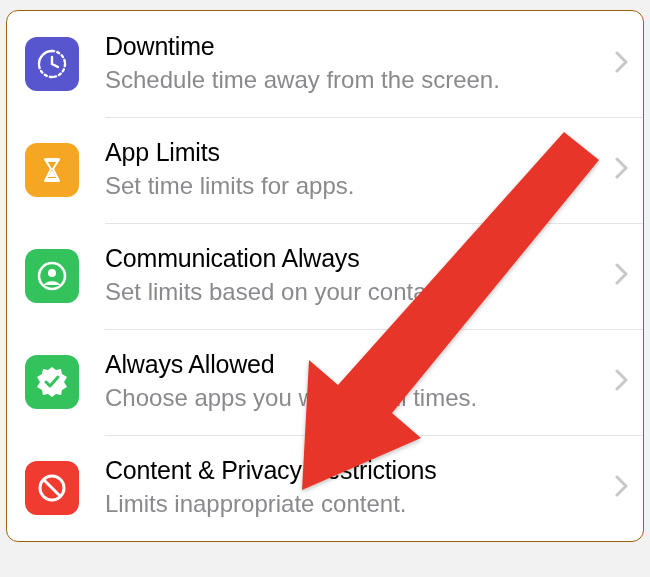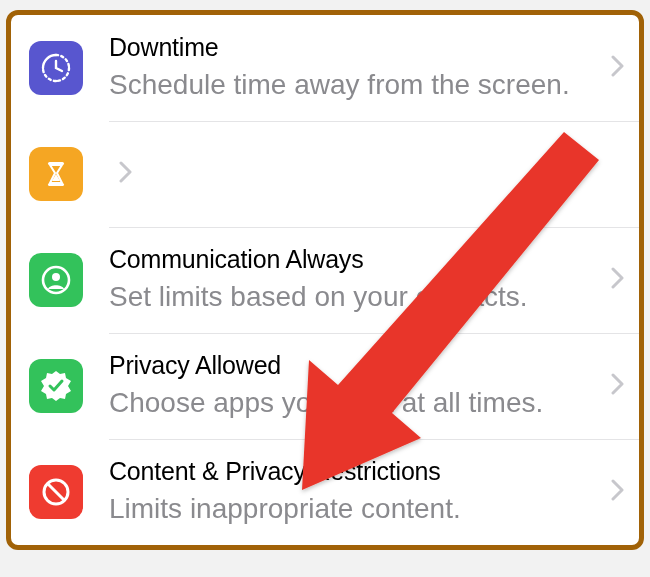--- a/index.html
+++ b/index.html
@@ -11,21 +11,21 @@
       overflow: hidden;
       position: relative;
     }
     .page {
       padding: 10px 6px 0 6px;
     }
     .group {
       background: #ffffff;
       border-radius: 12px;
       overflow: hidden;
-      border: 5px solid #a16207;
+      border: 1px solid #a16207;
     }
     .row {
       display: flex;
       align-items: center;
       padding: 14px 14px 14px 18px;
       position: relative;
       min-height: 106px;
     }
     .row + .row::before {
       content: "";
@@ -54,21 +54,21 @@
       min-width: 0;
     }
     .title {
       font-size: 25px;
       color: #000;
       font-weight: 400;
       letter-spacing: -0.2px;
       line-height: 1.25;
     }
     .subtitle {
-      font-size: 28px;
+      font-size: 24px;
       color: #8a8a8e;
       font-weight: 400;
       line-height: 1.35;
       margin-top: 2px;
     }
     .chev {
       flex: 0 0 auto;
       margin-left: 10px;
       color: #c7c7cc;
     }
@@ -118,20 +118,24 @@
       <div class="icon-wrap bg-applimits">
         <svg width="34" height="34" viewBox="0 0 34 34">
           <g fill="#ffffff">
             <rect x="9" y="5" width="16" height="3" rx="1.5"></rect>
             <rect x="9" y="26" width="16" height="3" rx="1.5"></rect>
             <path d="M11 8 L23 8 L18 16 L23 26 L11 26 L16 16 Z" fill="none" stroke="#ffffff" stroke-width="2" stroke-linejoin="round"></path>
             <path d="M13 24 L21 24 L17 17 Z"></path>
           </g>
         </svg>
       </div>
+      <div class="text-col">
+        <span class="title">App Limits</span>
+        <span class="subtitle">Set time limits for apps.</span>
+      </div>
       <span class="chev">
         <svg width="14" height="22" viewBox="0 0 14 22">
             <path d="M2 2 L11 11 L2 20" fill="none" stroke="currentColor" stroke-width="3" stroke-linecap="round" stroke-linejoin="round"></path>
           </svg>
       </span>
     </div>
 
     <div class="row">
       <div class="icon-wrap bg-comm">
         <svg width="34" height="34" viewBox="0 0 34 34">
@@ -152,21 +156,21 @@
     </div>
 
     <div class="row">
       <div class="icon-wrap bg-always">
         <svg width="36" height="36" viewBox="0 0 36 36">
           <path d="M18 3 L22 6 L27 5 L28 10 L33 13 L30 18 L33 23 L28 26 L27 31 L22 30 L18 33 L14 30 L9 31 L8 26 L3 23 L6 18 L3 13 L8 10 L9 5 L14 6 Z" fill="#ffffff"></path>
           <path d="M12 18 L16 22 L24 13" fill="none" stroke="#33c25b" stroke-width="3" stroke-linecap="round" stroke-linejoin="round"></path>
         </svg>
       </div>
       <div class="text-col">
-        <span class="title">Privacy Allowed</span>
+        <span class="title">Always Allowed</span>
         <span class="subtitle">Choose apps you want at all times.</span>
       </div>
       <span class="chev">
         <svg width="14" height="22" viewBox="0 0 14 22">
             <path d="M2 2 L11 11 L2 20" fill="none" stroke="currentColor" stroke-width="3" stroke-linecap="round" stroke-linejoin="round"></path>
           </svg>
       </span>
     </div>
 
     <div class="row">

